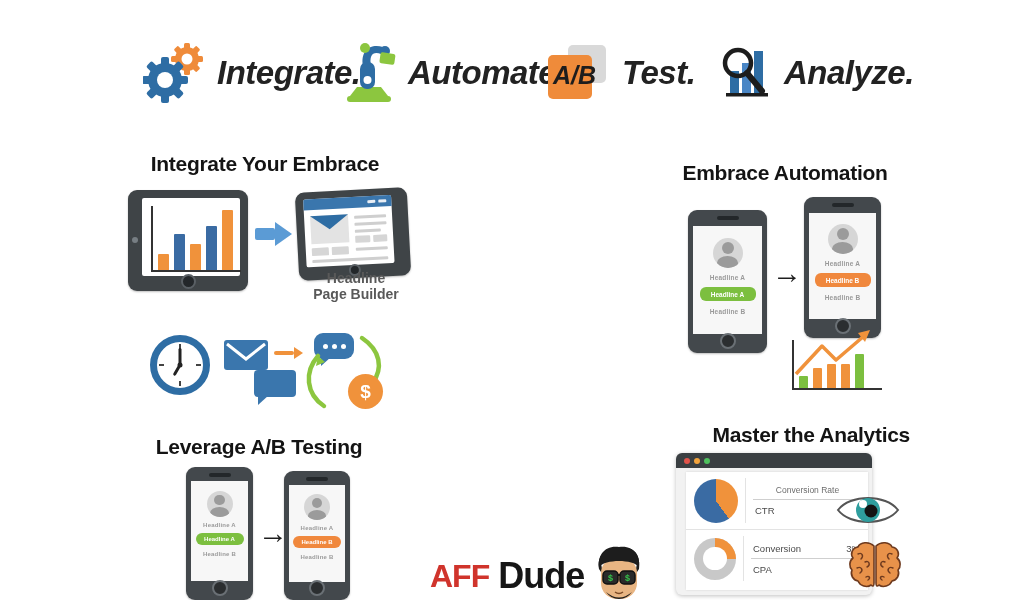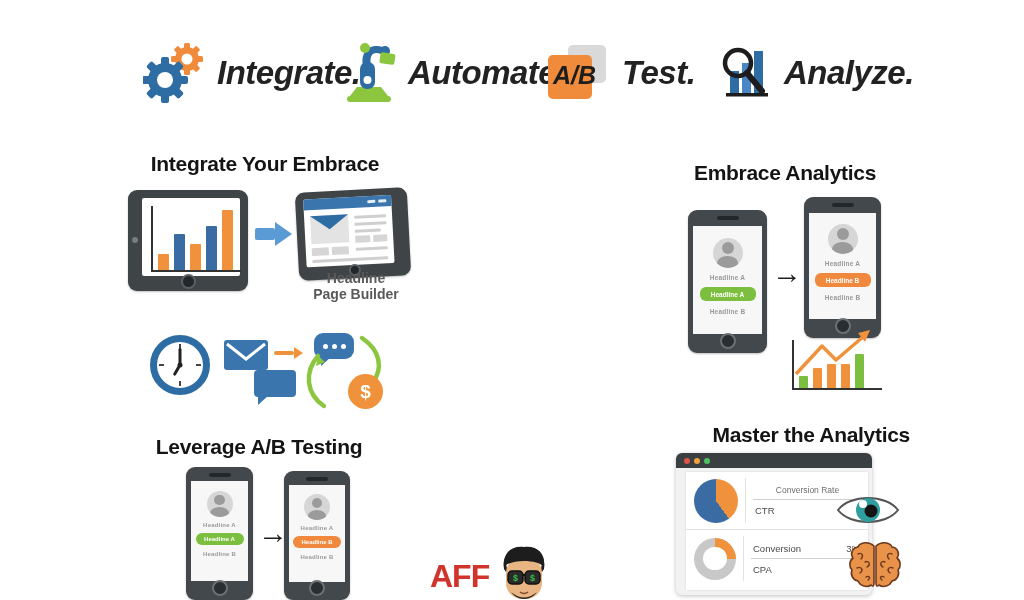--- a/index.html
+++ b/index.html
@@ -298,21 +298,21 @@
     <div class="ph-speaker"></div>
     <div class="ph-screen" style="top:14px;height:97px;">
       <div class="avatar" style="width:26px;height:26px;margin-top:9px;"></div>
       <div class="ph-label" style="margin-top:5px;">Headline A</div>
       <div class="pill orange" style="width:48px;height:12px;margin-top:5px;">Headline B</div>
       <div class="ph-label" style="margin-top:6px;">Headline B</div>
     </div>
     <div class="ph-home"></div>
   </div>
 
-  <div class="sec-title" style="left:660px;top:161px;width:250px;">Embrace Analytics</div>
+  <div class="sec-title" style="left:660px;top:161px;width:250px;">Embrace Automation</div>
 
   <div class="phone" style="left:688px;top:210px;width:79px;height:143px;">
     <div class="ph-speaker"></div>
     <div class="ph-screen" style="top:16px;height:108px;">
       <div class="avatar" style="width:30px;height:30px;margin-top:12px;"></div>
       <div class="ph-label" style="margin-top:6px;font-size:6.5px;">Headline A</div>
       <div class="pill green" style="width:56px;height:14px;margin-top:6px;font-size:6.5px;">Headline A</div>
       <div class="ph-label" style="margin-top:7px;font-size:6.5px;">Headline B</div>
     </div>
     <div class="ph-home"></div>
@@ -407,20 +407,21 @@
         <path d="M44,16 C40,14 38,18 41,21"></path>
           <path d="M45,30 C41,28 38,32 42,35"></path>
         <path d="M37,24 C33,22 31,27 35,29"></path>
           <path d="M36,39 C33,37 31,40 34,42"></path>
       </g>
     </svg>
   </span>
 
   <div class="logo">
     <span class="logo-aff">AFF</span>
+    <span class="logo-dude">Dude</span>
     <span>
       <svg width="52" height="58" viewBox="0 0 52 58">
         <path d="M26,2 C12,0 4,10 6,24 L10,30 L8,18 C14,12 38,12 44,18 L42,30 L46,24 C48,10 40,0 26,2 Z" fill="#1d1d1d"></path>
         <rect x="8" y="12" width="36" height="42" rx="16" fill="#e8b583"></rect>
         <path d="M6,22 C4,8 16,2 26,4 C36,0 48,6 46,22 C40,14 12,14 6,22 Z" fill="#1d1d1d"></path>
         <rect x="10" y="26" width="15" height="13" rx="4" fill="#2a2a2a" stroke="#111" stroke-width="1.5"></rect>
         <rect x="27" y="26" width="15" height="13" rx="4" fill="#2a2a2a" stroke="#111" stroke-width="1.5"></rect>
         <line x1="25" y1="30" x2="27" y2="30" stroke="#111" stroke-width="2"></line>
         <text x="17.5" y="36" font-size="9" font-weight="bold" fill="#35c24a" text-anchor="middle" font-family="Liberation Sans, sans-serif">$</text>
         <text x="34.5" y="36" font-size="9" font-weight="bold" fill="#35c24a" text-anchor="middle" font-family="Liberation Sans, sans-serif">$</text>

